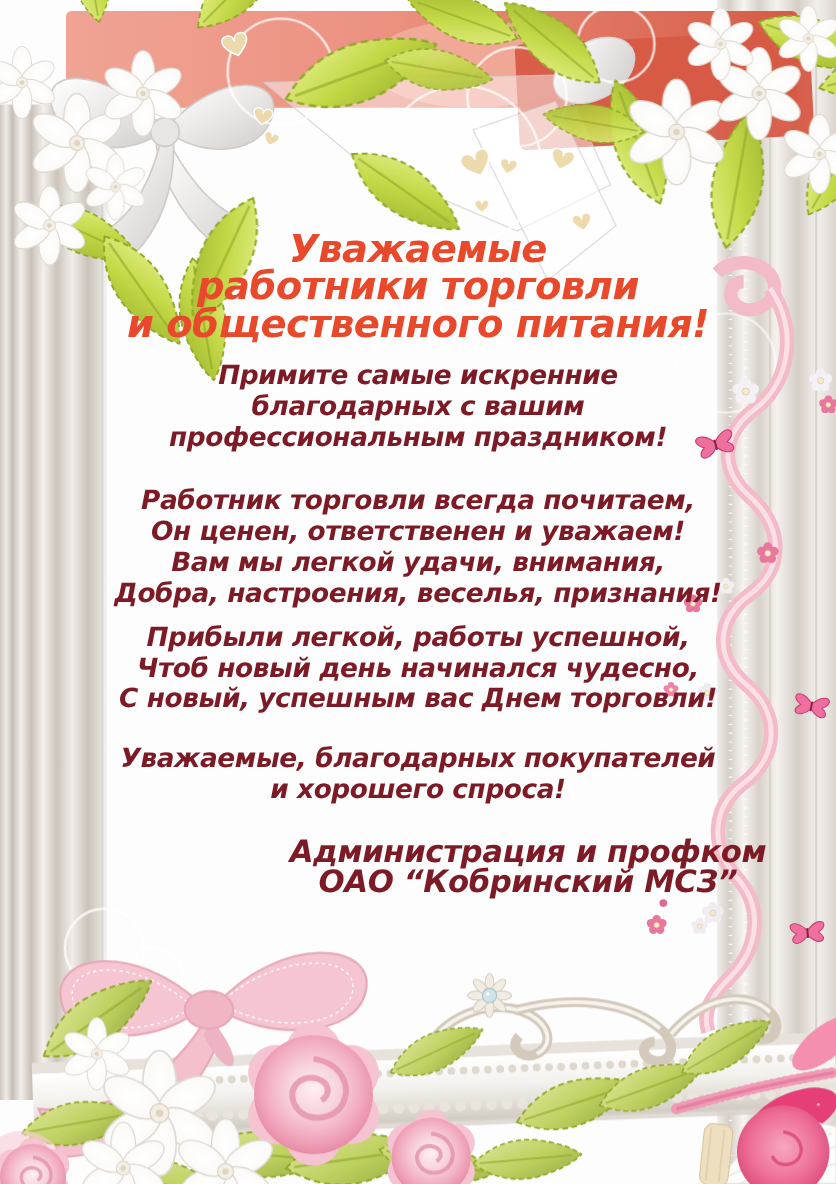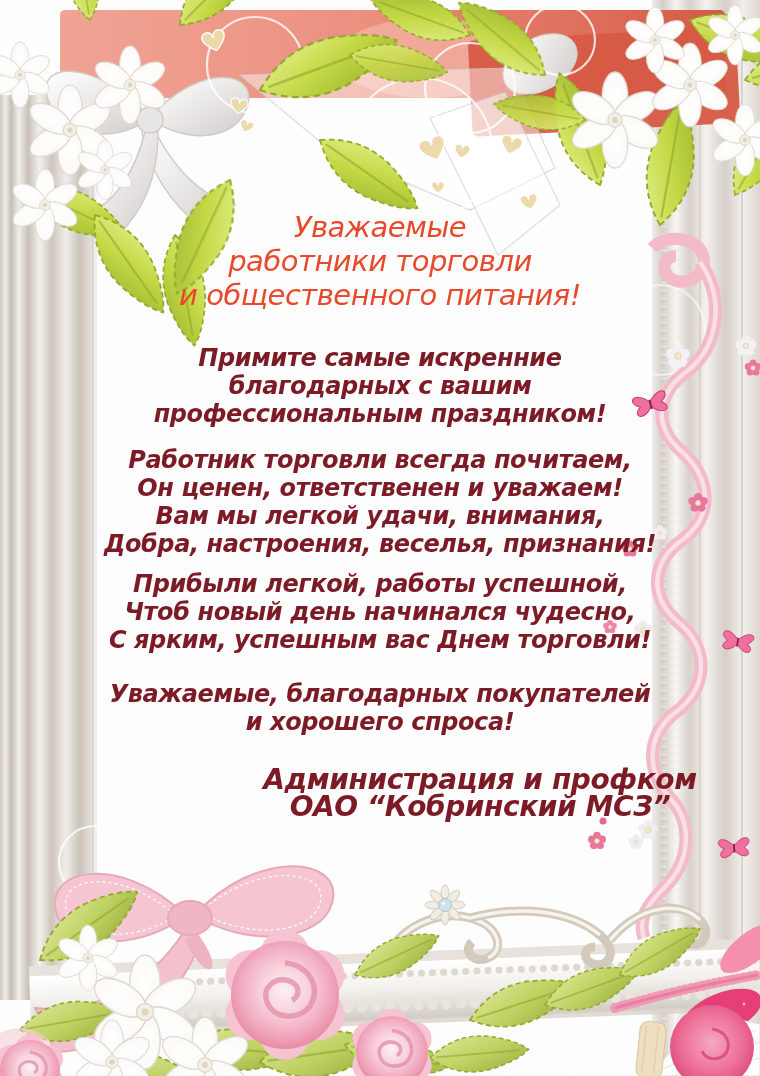--- a/index.html
+++ b/index.html
@@ -7,21 +7,21 @@
     position:relative;width:760px;height:1076px;overflow:hidden;
     background:#fdfdfd;font-family:"DejaVu Sans",sans-serif;
   }
   .deco{position:absolute;left:0;top:0;z-index:1;pointer-events:none;}
   .text-block{
     position:absolute;left:30px;right:30px;top:210px;z-index:3;
     text-align:center;font-style:italic;font-weight:bold;
   }
   .ln{display:block;}
   .heading{color:var(--heading-color,#e8492b);font-size:29px;line-height:34px;letter-spacing:-0.5px;margin-bottom:26px;}
-  .stanza{color:var(--body-color,#7c1b26);font-size:24px;line-height:28px;letter-spacing:-0.4px;margin-bottom:18px;}
+  .stanza{color:var(--body-color,#7c1b26);font-size:24px;line-height:28px;letter-spacing:-0.4px;margin-bottom:30px;}
   .stanza.s2{margin-bottom:12px;}
   .stanza.s3{margin-bottom:26px;text-align:center;}
   .stanza.s4{margin-bottom:30px;}
   .signature{
     color:var(--body-color,#7c1b26);font-size:28px;line-height:27px;letter-spacing:-0.4px;
     margin-left:200px;text-align:center;
   }
 </style>
 </head>
 <body>
@@ -342,21 +342,21 @@
     <use href="#wflower" transform="translate(112,1062) scale(1.4)"></use>
     <use href="#wflower" transform="translate(88,958) scale(1.1)"></use>
     <g>
       <circle cx="712" cy="1047" r="42" fill="url(#roseG2)"></circle>
       <path d="M712,1029 C726,1031 732,1043 726,1053 C720,1061 706,1061 702,1051" fill="none" stroke="#d84578" stroke-width="3" opacity="0.8"></path>
     </g>
   </g>
 </svg>
 
   <main class="text-block">
-    <h1 class="heading" style="margin:0 0 32px 0;font-size:29px;font-weight:normal;">
+    <h1 class="heading" style="margin:0 0 15px 0;font-size:35px;font-weight:bold;">
       <span class="ln">Уважаемые</span>
       <span class="ln">работники торговли</span>
       <span class="ln">и общественного питания!</span>
     </h1>
 
     <div class="stanza s1">
       <span class="ln">Примите самые искренние</span>
       <span class="ln">благодарных с вашим</span>
       <span class="ln">профессиональным праздником!</span>
     </div>
@@ -364,21 +364,21 @@
     <div class="stanza s2">
       <span class="ln">Работник торговли всегда почитаем,</span>
       <span class="ln">Он ценен, ответственен и уважаем!</span>
       <span class="ln">Вам мы легкой удачи, внимания,</span>
       <span class="ln">Добра, настроения, веселья, признания!</span>
     </div>
 
     <div class="stanza s3">
       <span class="ln">Прибыли легкой, работы успешной,</span>
       <span class="ln">Чтоб новый день начинался чудесно,</span>
-      <span class="ln">С ярким, успешным вас Днем торговли!</span>
+      <span class="ln">С новый, успешным вас Днем торговли!</span>
     </div>
 
     <div class="stanza s4">
       <span class="ln">Уважаемые, благодарных покупателей</span>
       <span class="ln">и хорошего спроса!</span>
     </div>
 
     <div class="signature">
       <span class="ln">Администрация и профком</span>
       <span class="ln">ОАО “Кобринский МСЗ”</span>

